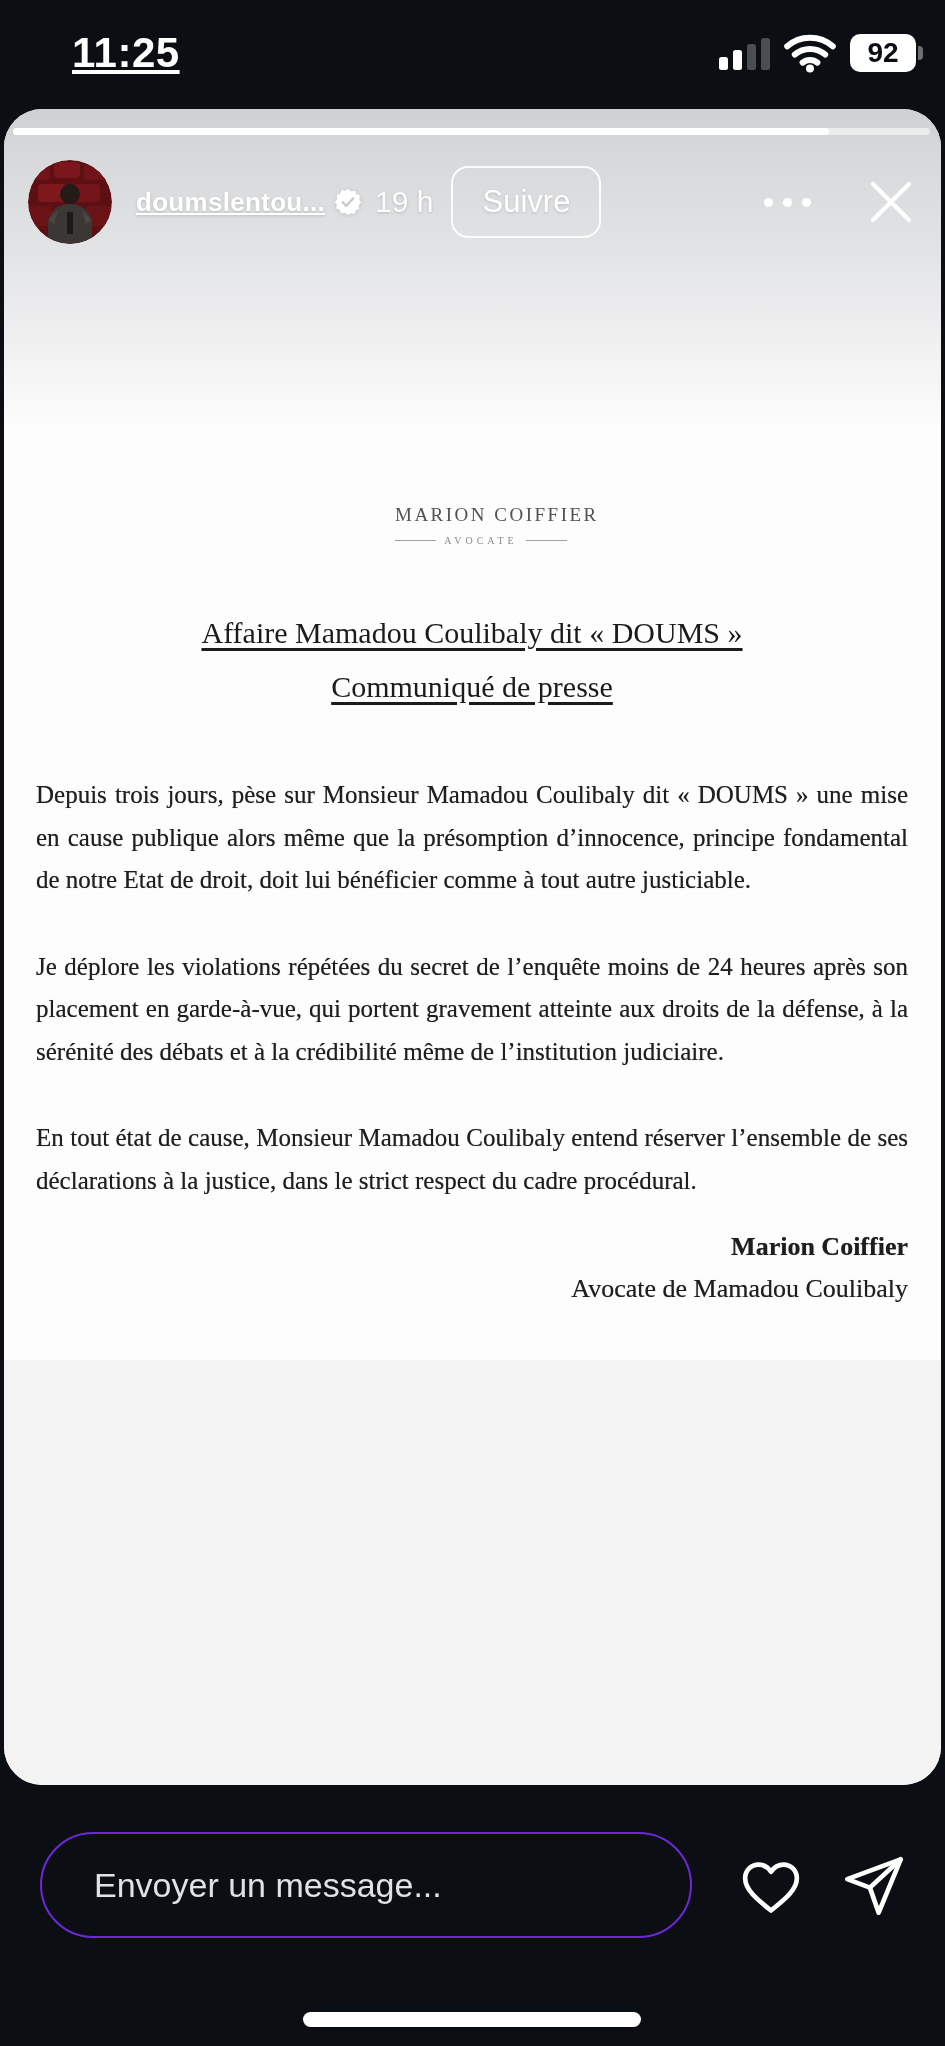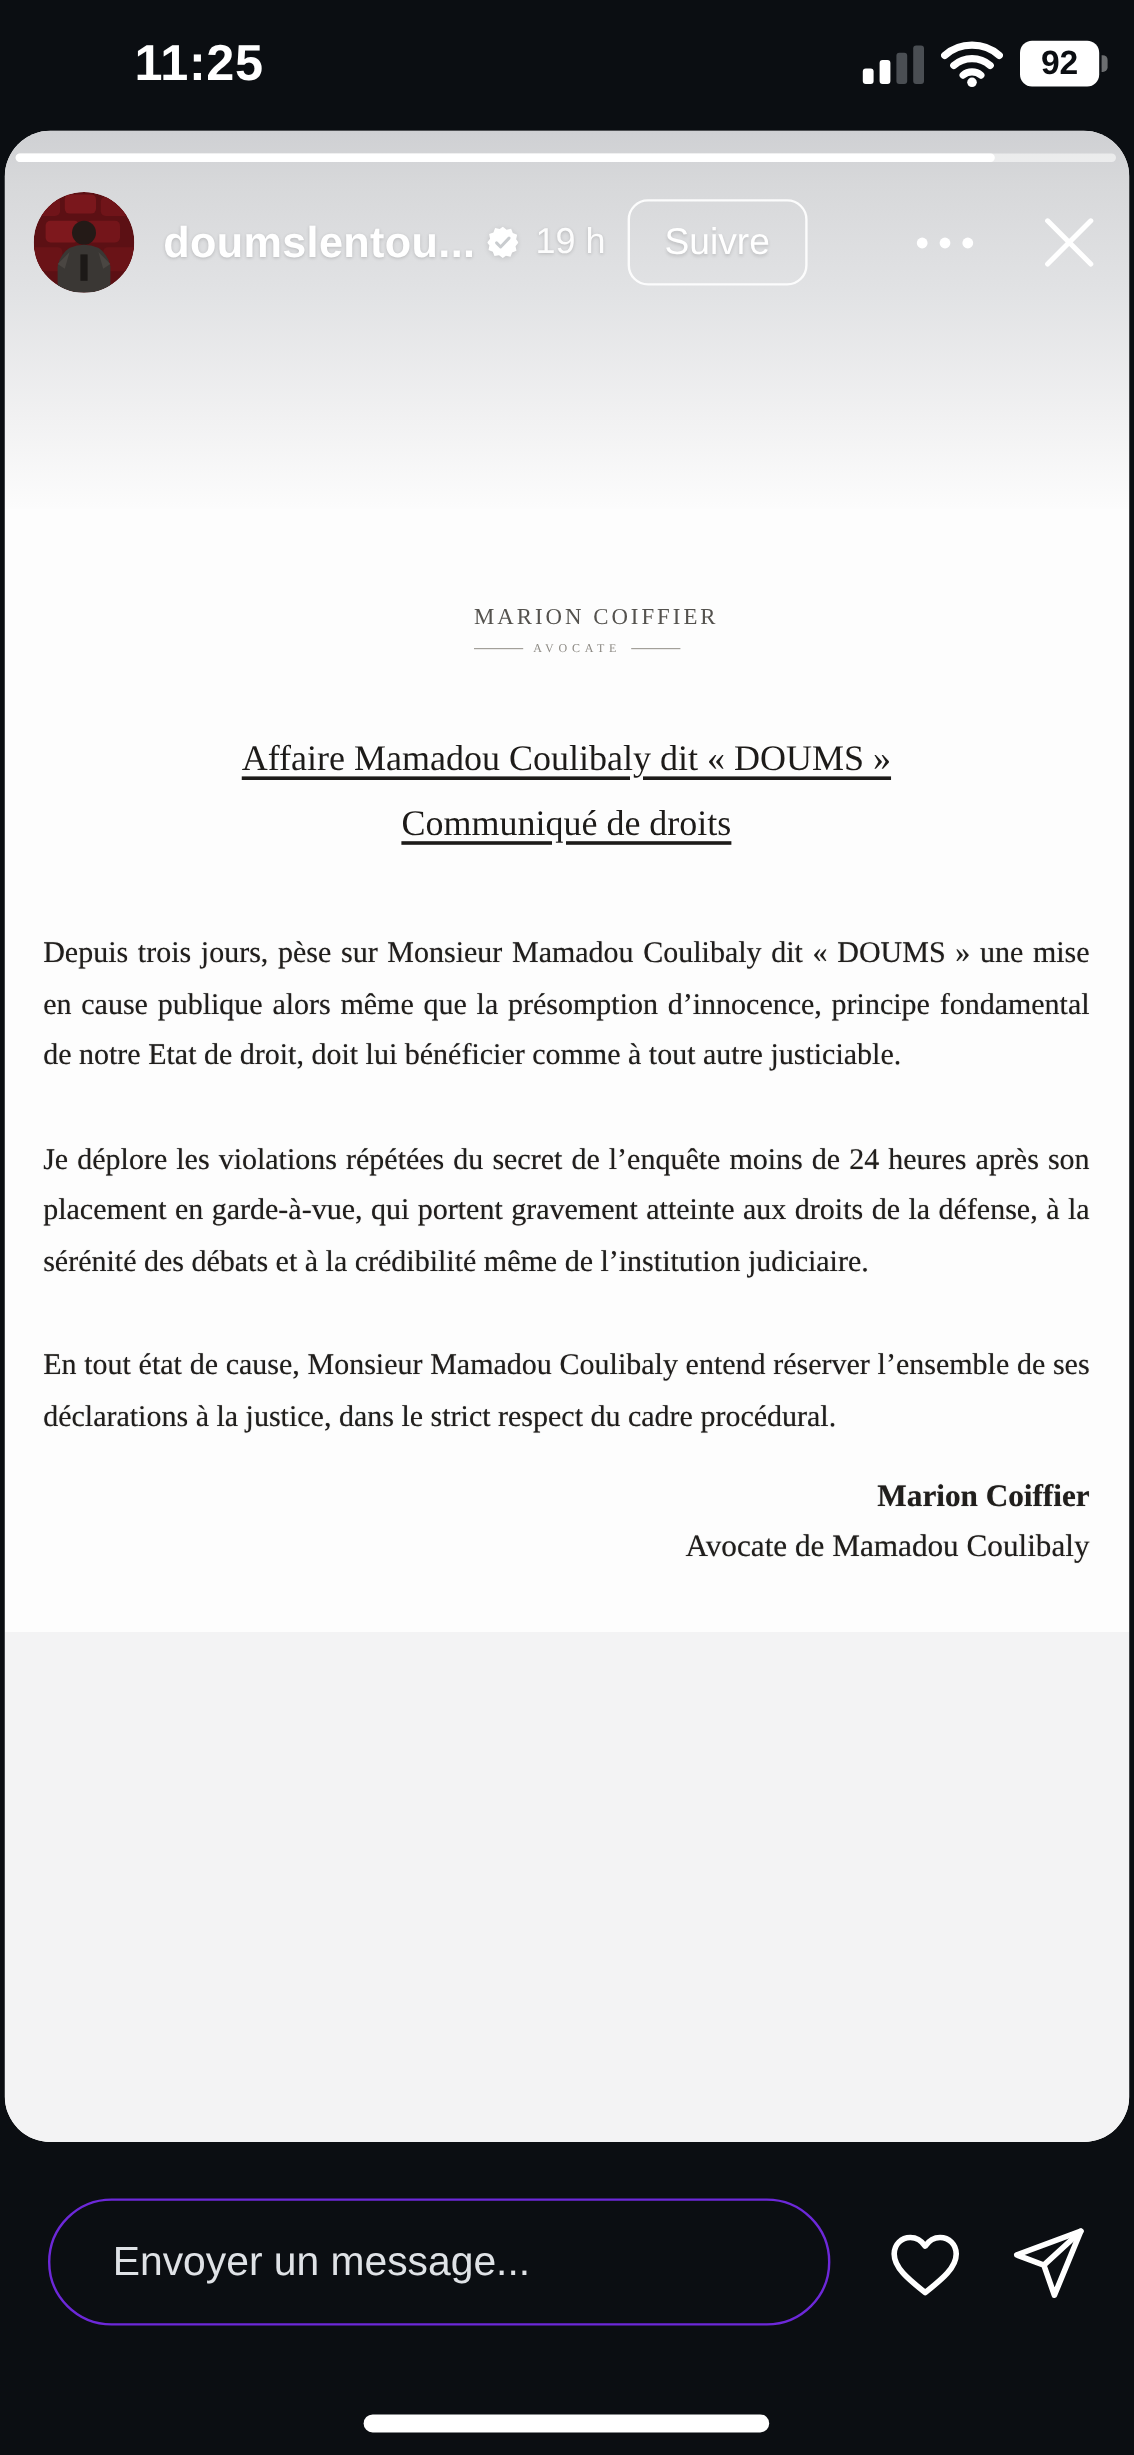--- a/index.html
+++ b/index.html
@@ -6,21 +6,21 @@
   html,body { background:#000; }
   .screen {
     position:relative; width:945px; height:2046px; overflow:hidden;
     background:#0b0e12; font-family:"Liberation Sans", sans-serif;
     -webkit-font-smoothing:antialiased;
   }
 
   
   .status-bar { position:absolute; top:24px; left:0; right:0; height:58px;
     display:flex; align-items:center; color:#fff; }
-  .status-time { margin-left:112px; font-size:42px; font-weight:700; letter-spacing:0.5px; }
+  .status-time { margin-left:72px; font-size:42px; font-weight:700; letter-spacing:0.5px;text-decoration:underline; }
   .status-right { margin-left:auto; margin-right:22px; display:flex; align-items:center; gap:14px;text-align:right; }
   .signal { display:flex; align-items:flex-end; gap:5px; height:34px; }
   .signal span { width:9px; border-radius:2.5px; display:block; }
   .signal .b1 { height:13px; background:#fff; }
   .signal .b2 { height:20px; background:#fff; }
   .signal .b3 { height:26px; background:#4a4e53; }
   .signal .b4 { height:32px; background:#4a4e53; }
   .battery { display:flex; align-items:center; }
   .battery-body { width:66px; height:38px; background:#fff; border-radius:10px;
     display:flex; align-items:center; justify-content:center;
@@ -37,21 +37,21 @@
 
   .progress-track { position:absolute; top:19px; left:9px; right:11px; height:7px;
     border-radius:4px; background:rgba(255,255,255,0.55); }
   .progress-fill { height:100%; width:0%; border-radius:4px; background:#ffffff; }
 
   .story-header { position:absolute; top:45px; left:24px; right:24px; height:96px;
     display:flex; align-items:center; color:#fff;
     text-shadow:0 1px 3px rgba(0,0,0,0.18); }
   .avatar { width:84px; height:84px; border-radius:50%; overflow:hidden; flex:none; }
   .avatar svg { display:block; width:100%; height:100%; }
-  .username { margin-left:24px; font-size:36px; font-weight:700; letter-spacing:0.3px; white-space:nowrap; }
+  .username { margin-left:24px; font-size:26px; font-weight:700; letter-spacing:0.3px; white-space:nowrap;text-decoration:underline; }
   .verified { margin-left:10px; width:26px; height:26px; flex:none;
     filter:drop-shadow(0 1px 2px rgba(0,0,0,0.12)); }
   .time-ago { margin-left:14px; font-size:30px; color:rgba(255,255,255,0.95); }
   .follow-btn { margin-left:18px; width:150px; height:72px; border:2px solid rgba(255,255,255,0.9);
     border-radius:17px; background:transparent; color:#fff; font-size:31px;
     font-family:inherit; display:flex; align-items:center; justify-content:center;
     text-shadow:0 1px 3px rgba(0,0,0,0.15); }
   .more-dots { margin-left:auto; display:flex; gap:10px; align-items:center; padding:10px 4px; }
   .more-dots i { width:9px; height:9px; border-radius:50%; background:#fff; display:block; }
   .close-btn { margin-left:50px; width:52px; height:52px; display:flex;
@@ -189,21 +189,21 @@
           <div class="logo-sub-row">
             <span class="rule"></span>
             <span class="logo-subtitle">AVOCATE</span>
             <span class="rule"></span>
           </div>
         </div>
       </div>
 
       <div class="doc-headings">
         <div class="doc-heading">Affaire Mamadou Coulibaly dit « DOUMS »</div>
-        <div class="doc-heading">Communiqué de droits</div>
+        <div class="doc-heading">Communiqué de presse</div>
       </div>
 
       <div class="doc-body">
         <p>Depuis trois jours, pèse sur Monsieur Mamadou Coulibaly dit « DOUMS » une mise en cause publique alors même que la présomption d’innocence, principe fondamental de notre Etat de droit, doit lui bénéficier comme à tout autre justiciable.</p>
         <p>Je déplore les violations répétées du secret de l’enquête moins de 24 heures après son placement en garde-à-vue, qui portent gravement atteinte aux droits de la défense, à la sérénité des débats et à la crédibilité même de l’institution judiciaire.</p>
         <p>En tout état de cause, Monsieur Mamadou Coulibaly entend réserver l’ensemble de ses déclarations à la justice, dans le strict respect du cadre procédural.</p>
       </div>
 
       <div class="signature">
         <div class="sig-name">Marion Coiffier</div>

